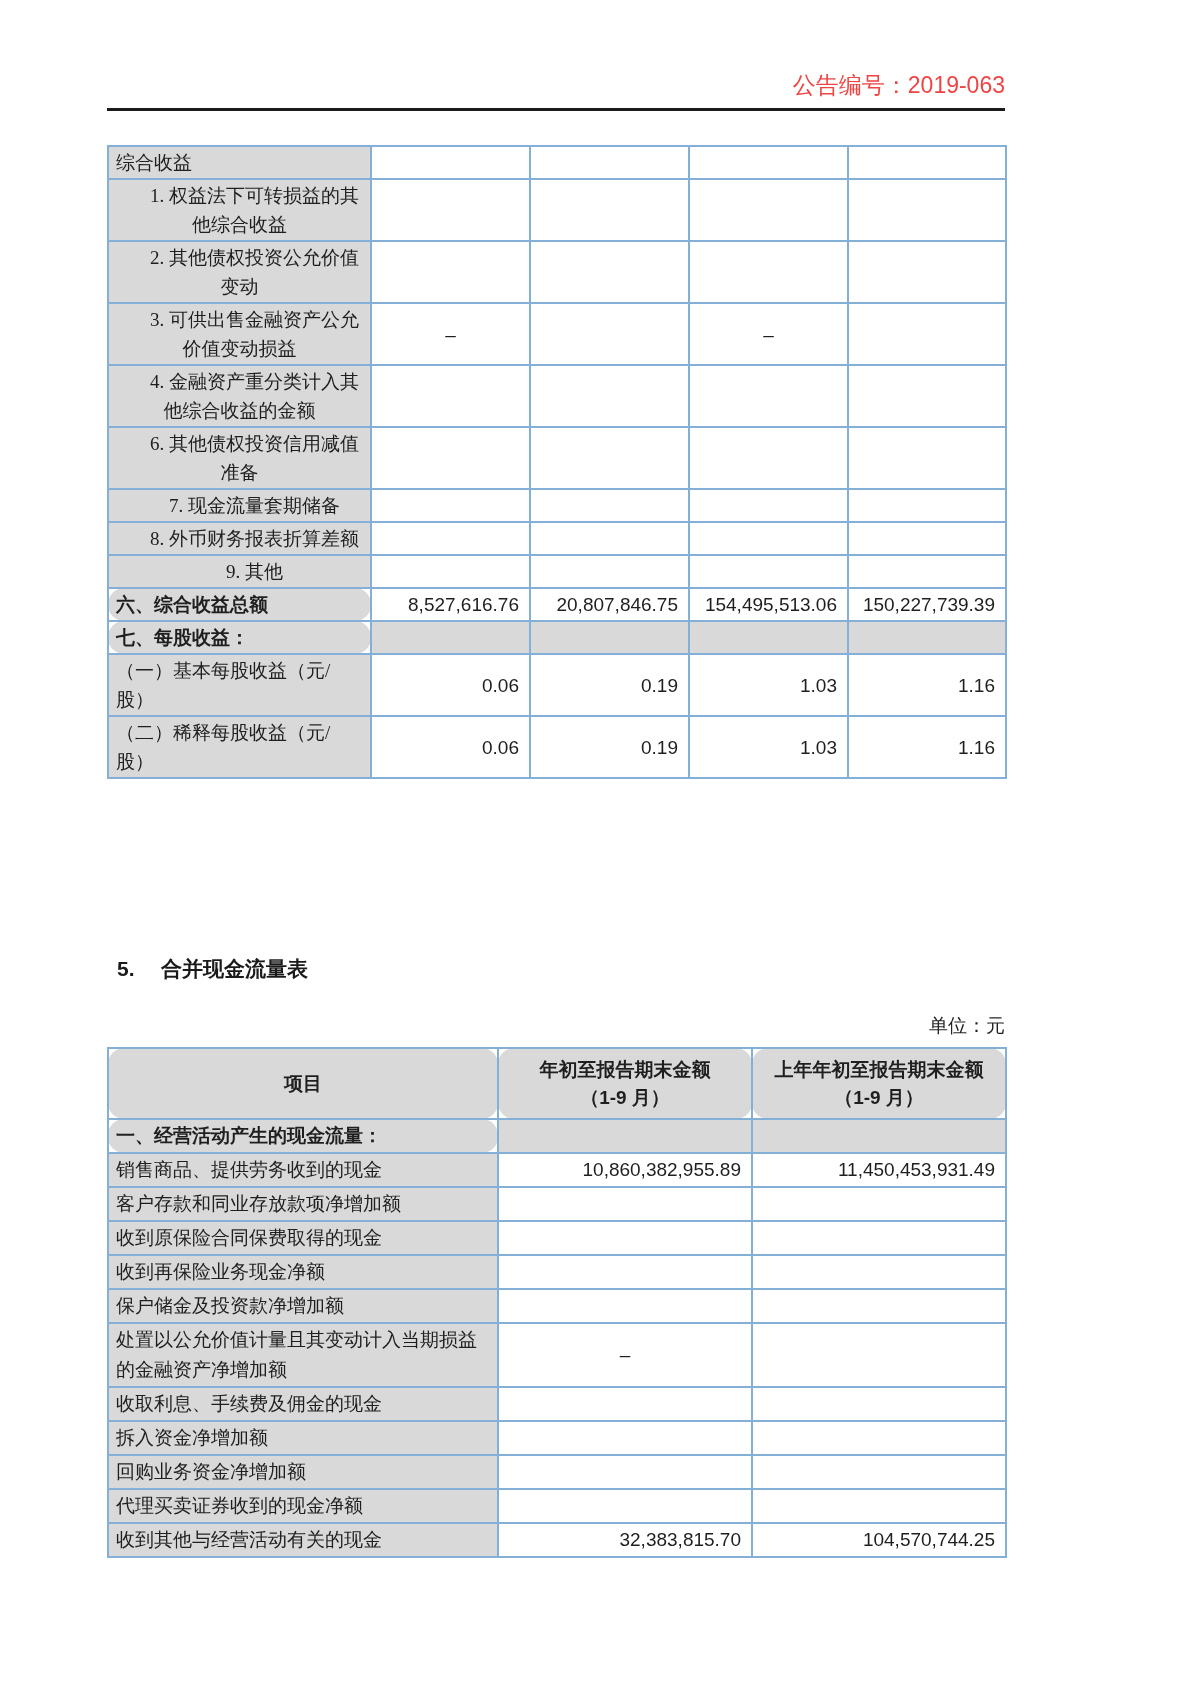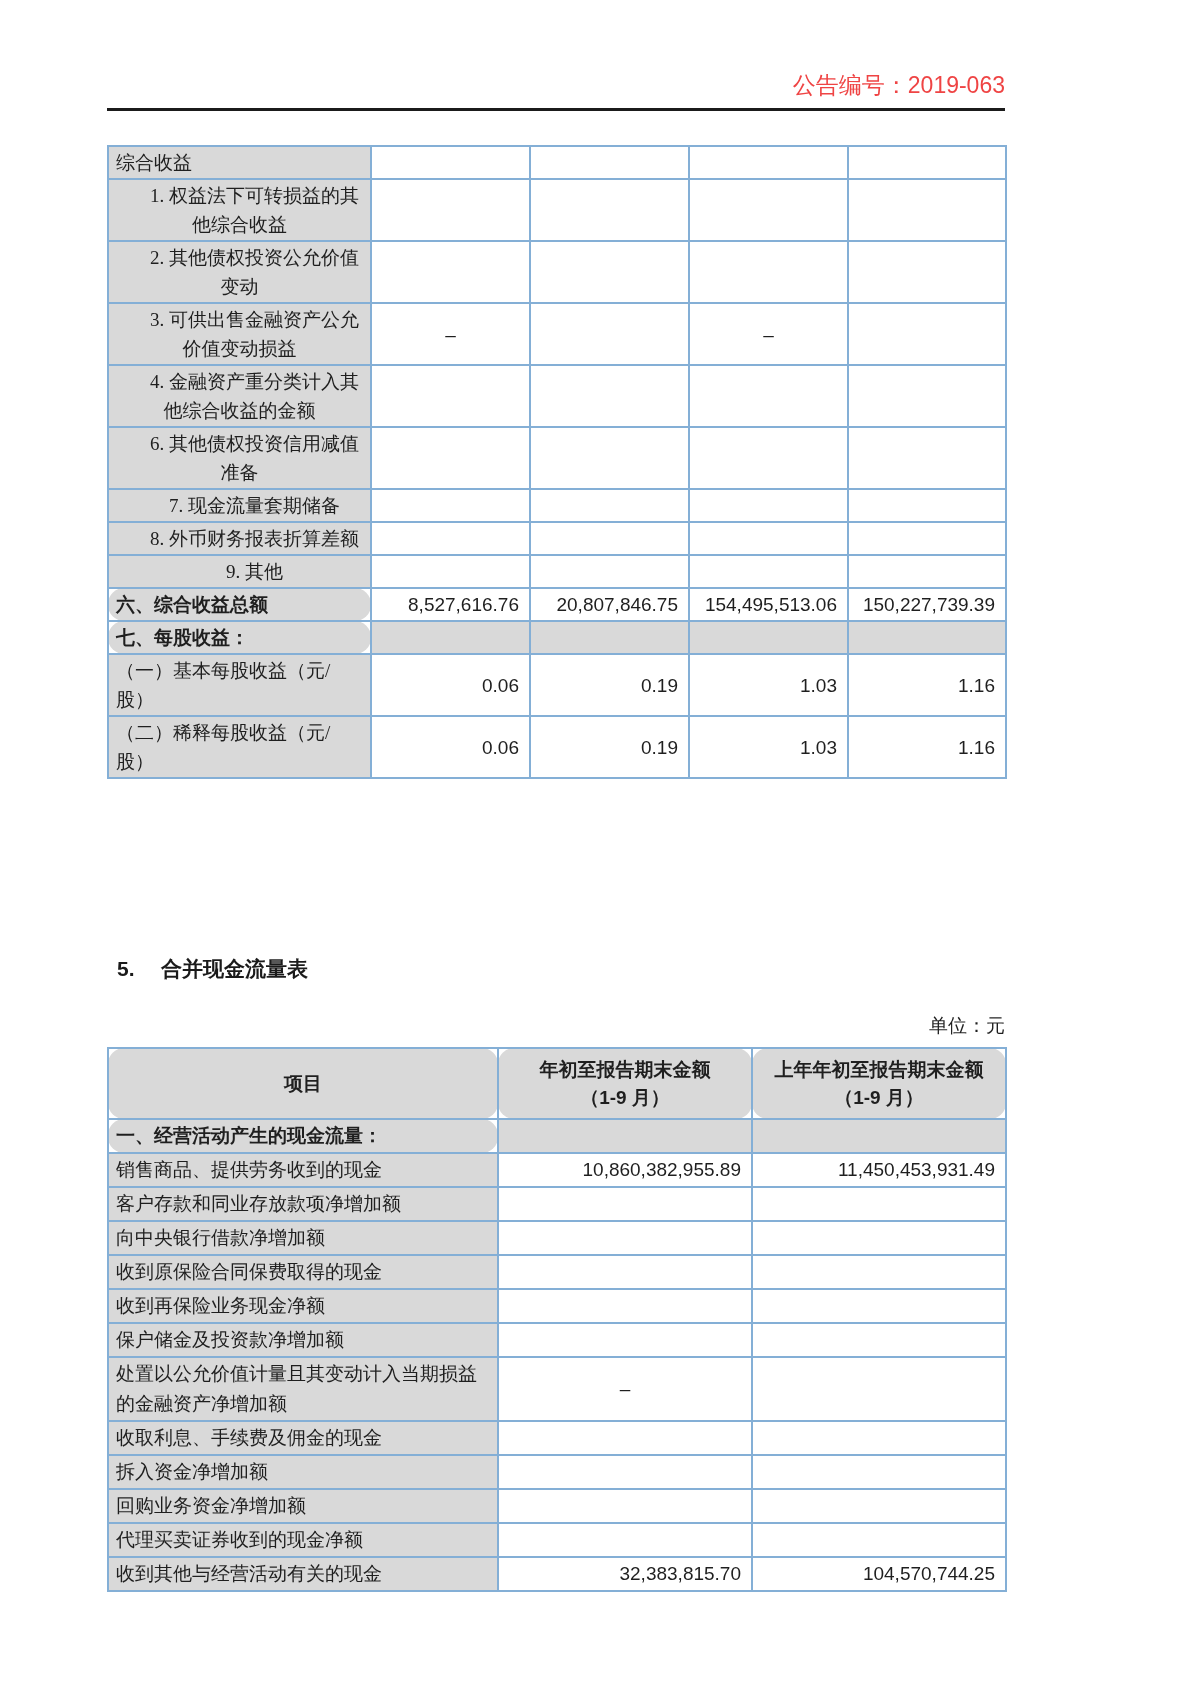--- a/index.html
+++ b/index.html
@@ -235,25 +235,20 @@
           <td class="label">销售商品、提供劳务收到的现金</td>
           <td class="val">10,860,382,955.89</td>
           <td class="val">11,450,453,931.49</td>
         </tr>
         <tr>
           <td class="label">客户存款和同业存放款项净增加额</td>
           <td class="val"></td>
           <td class="val"></td>
         </tr>
         <tr>
-          <td class="label">向中央银行借款净增加额</td>
-          <td class="val"></td>
-          <td class="val"></td>
-        </tr>
-        <tr>
           <td class="label">收到原保险合同保费取得的现金</td>
           <td class="val"></td>
           <td class="val"></td>
         </tr>
         <tr>
           <td class="label">收到再保险业务现金净额</td>
           <td class="val"></td>
           <td class="val"></td>
         </tr>
         <tr>

